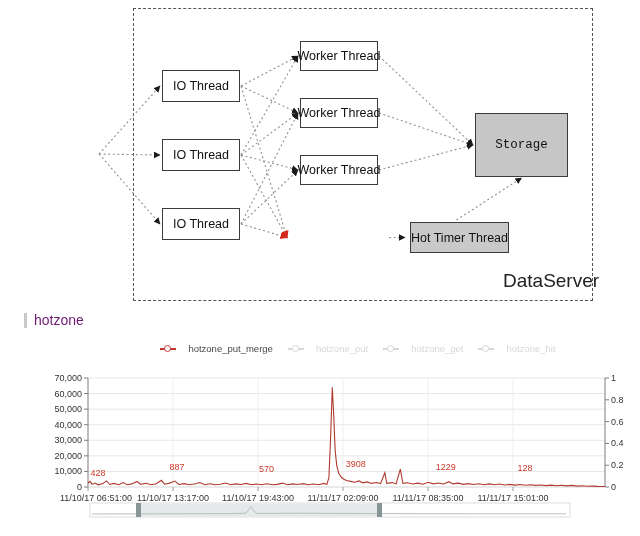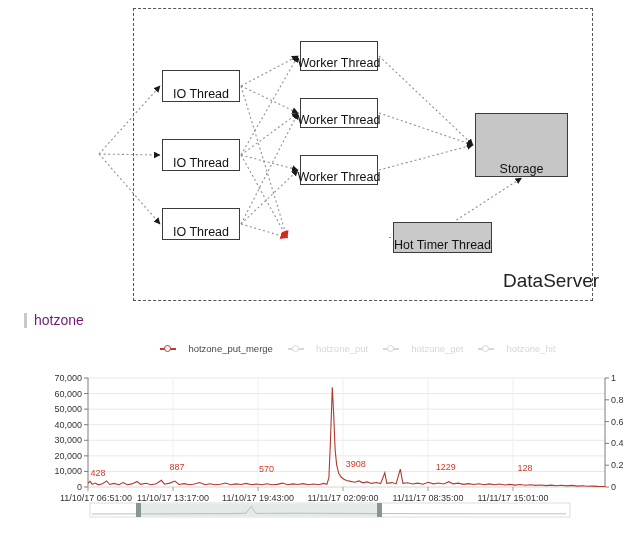--- a/index.html
+++ b/index.html
@@ -2,25 +2,25 @@
 <html><head>
 <meta charset="utf-8">
 <style>
   html,body{margin:0;padding:0;background:#fff;}
   #page{position:relative;width:640px;height:536px;background:#fff;overflow:hidden;
         font-family:"Liberation Sans",sans-serif;}
   
   #diagram{position:absolute;left:0;top:0;width:640px;height:308px;}
   #dataserver-box{position:absolute;left:133px;top:8px;width:458px;height:291px;
         border:1.6px dashed #555;}
-  .node{position:absolute;display:flex;align-items:flex-end;justify-content:center;
+  .node{position:absolute;display:flex;align-items:center;justify-content:center;
         background:#fff;border:1.4px solid #3b3b3b;color:#111;font-size:12.5px;
         box-sizing:border-box;white-space:nowrap;}
   .node.gray{background:#c9c9c9;}
-  #node-storage{background:#c6c6c6;border-width:1.6px;}
+  #node-storage{background:#c6c6c6;border-width:1.6px;font-family:Liberation Mono, monospace;}
   #edge-svg{position:absolute;left:0;top:0;width:640px;height:308px;pointer-events:none;}
   #dataserver-label{position:absolute;left:503px;top:270px;font-size:19px;color:#222;}
   
   #section-title{position:absolute;left:24px;top:312px;display:flex;align-items:center;}
   #section-title .bar{width:3px;height:15px;background:#c9c9c9;margin-right:7px;}
   #section-title .txt{font-size:14px;color:#701a75;}
   #chart-legend{position:absolute;left:0;top:343px;width:640px;display:flex;
         justify-content:center;transform:translateX(38px);gap:15px;align-items:center;}
   .legend-item{display:flex;align-items:center;gap:12px;cursor:pointer;}
   .legend-marker{position:relative;width:16px;height:2px;display:inline-block;}
@@ -80,21 +80,21 @@
     </div>
     <div class="node" style="left:300px;top:41px;width:78px;height:30px;">
       <span>Worker Thread</span>
     </div>
     <div class="node" style="left:300px;top:98px;width:78px;height:30px;">
       <span>Worker Thread</span>
     </div>
     <div class="node" style="left:300px;top:155px;width:78px;height:30px;">
       <span>Worker Thread</span>
     </div>
-    <div class="node gray" style="left:393px;top:222px;width:99px;height:31px;">
+    <div class="node gray" style="left:410px;top:222px;width:99px;height:31px;">
       <span>Hot Timer Thread</span>
     </div>
     <div class="node" id="node-storage" style="left:475px;top:113px;width:93px;height:64px;">
       <span>Storage</span>
     </div>
 
     <div id="dataserver-label">DataServer</div>
   </div>
 
   <div id="section-title">

